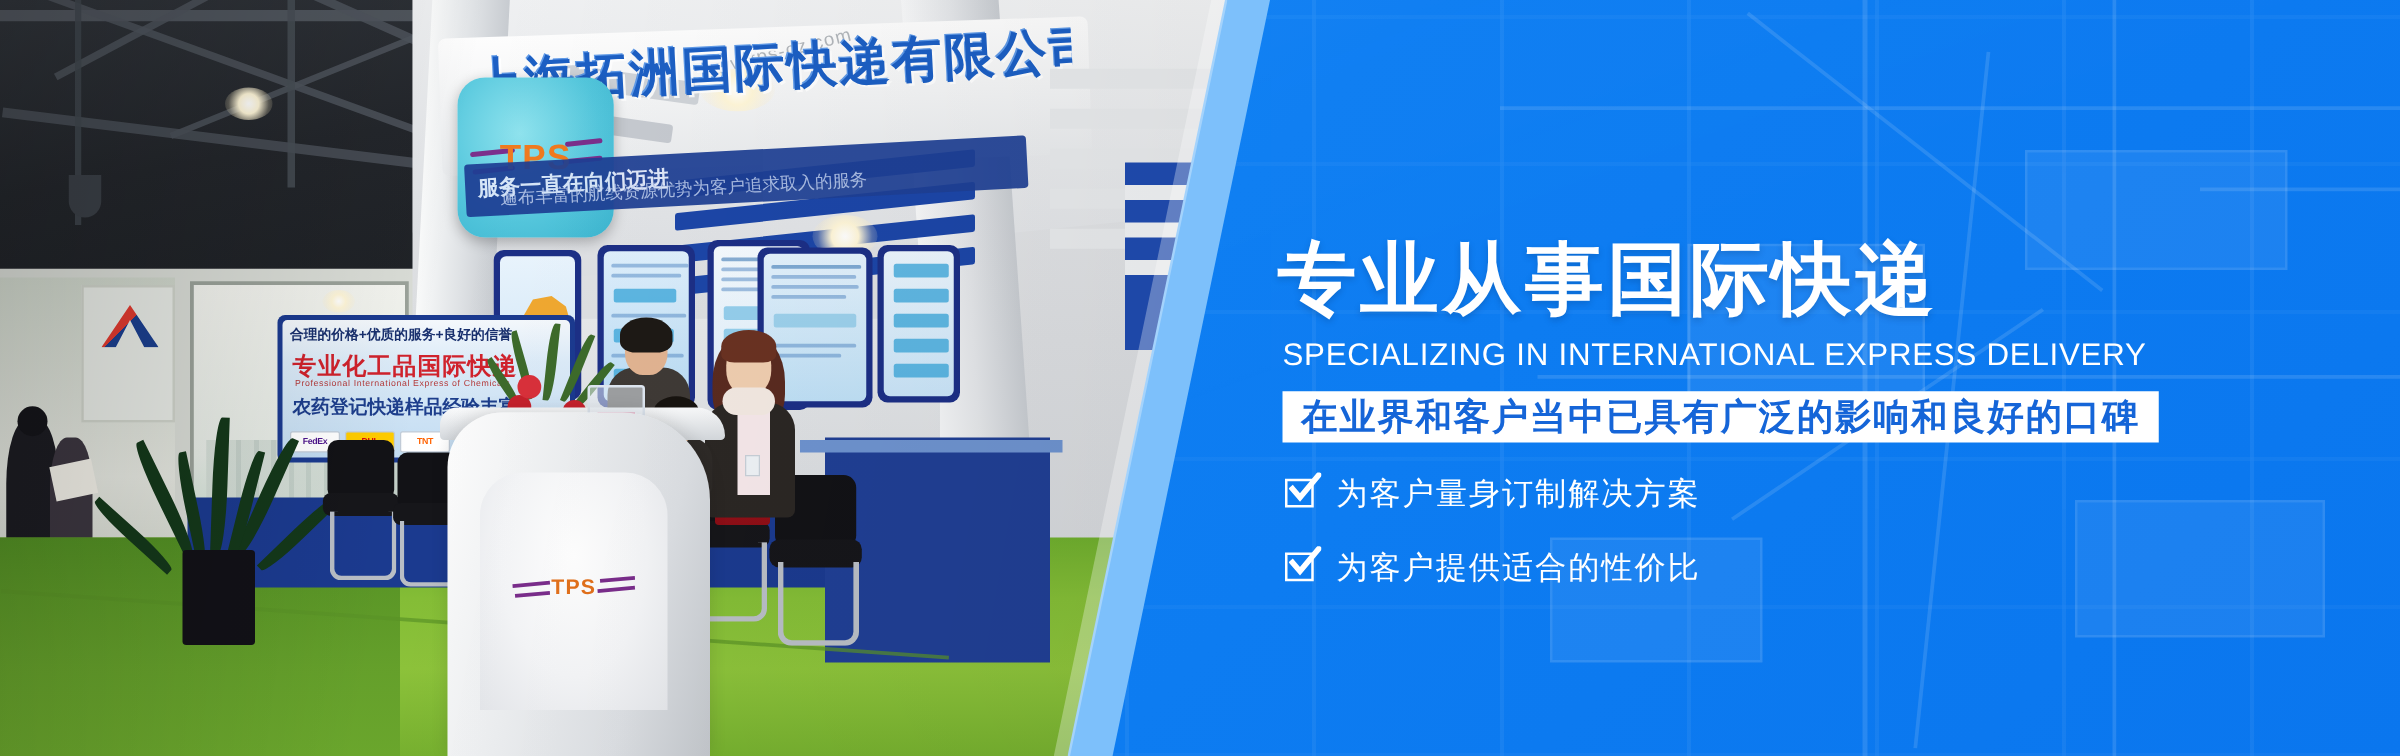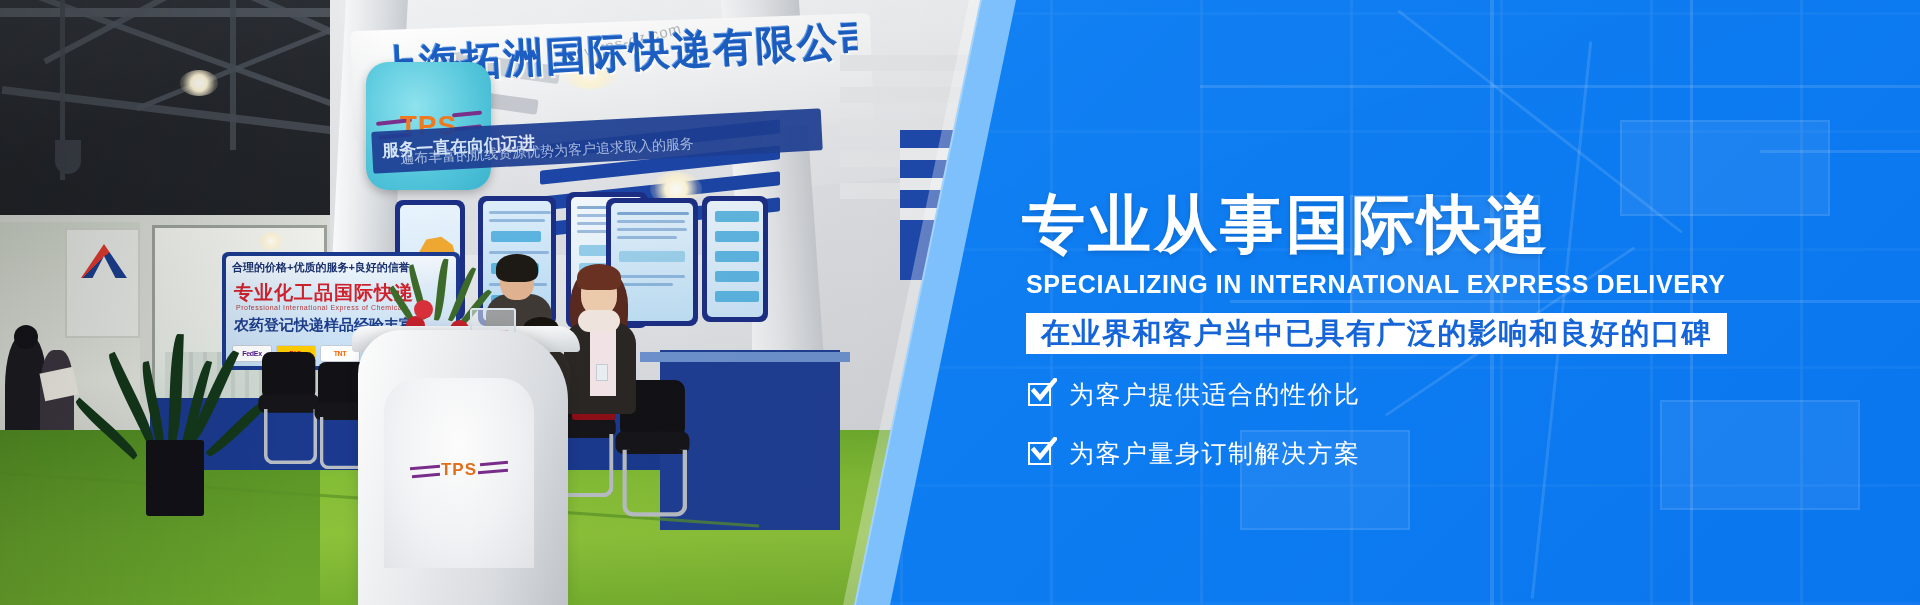--- a/index.html
+++ b/index.html
@@ -281,21 +281,21 @@
   .brand-row { position:absolute; left:0; top:143px; display:flex; align-items:flex-end; gap:16px; }
   .brand-cn { font-size:35px; font-weight:bold; color:#ffffff; letter-spacing:2px;
               line-height:1; text-shadow:0 1px 2px rgba(0,0,0,.12); }
   .brand-en { font-size:22px; font-weight:bold; color:#bcd9f7; letter-spacing:2px;
               line-height:1; padding-bottom:2px; }
 
   .headline { position:absolute; left:-2px; top:192px; font-size:63px; font-weight:bold;
               color:#ffffff; letter-spacing:3px; line-height:1.04;
               text-shadow:0 2px 5px rgba(0,40,90,.22); }
 
-  .subhead { position:absolute; left:2px; top:270px; font-size:25px; font-weight:bold;
+  .subhead { position:absolute; left:2px; top:270px; font-size:25px; font-weight:normal;
              color:#ffffff; letter-spacing:.6px; }
 
   .highlight-bar { position:absolute; left:2px; top:313px; height:41px; background:#ffffff;
                    display:flex; align-items:center; padding:0 15px; }
   .highlight-bar span { font-family:"Liberation Serif", serif; font-size:29px; font-weight:bold;
                         color:#1565d8; letter-spacing:1.5px; white-space:nowrap; }
 
   .bullets { position:absolute; left:4px; top:378px; }
   .bullet { display:flex; align-items:center; gap:18px; margin-bottom:26px; }
   .cbox { position:relative; width:23px; height:23px; border:2px solid #ffffff; flex:0 0 auto; }
@@ -577,28 +577,28 @@
     </div>
 
     <div class="bullets">
 
       <div class="bullet">
         <span class="cbox">
           <svg viewBox="0 0 26 26" xmlns="http://www.w3.org/2000/svg">
             <path d="M3 13 L9 20 L24 2" fill="none" stroke="#ffffff" stroke-width="4.5" stroke-linecap="square" stroke-linejoin="miter"></path>
           </svg>
         </span>
-        <span class="bullet-label">为客户提供适合的性价比</span>
+        <span class="bullet-label">为客户量身订制解决方案</span>
       </div>
 
       <div class="bullet">
         <span class="cbox">
           <svg viewBox="0 0 26 26" xmlns="http://www.w3.org/2000/svg">
             <path d="M3 13 L9 20 L24 2" fill="none" stroke="#ffffff" stroke-width="4.5" stroke-linecap="square" stroke-linejoin="miter"></path>
           </svg>
         </span>
-        <span class="bullet-label">为客户量身订制解决方案</span>
+        <span class="bullet-label">为客户提供适合的性价比</span>
       </div>
 
     </div>
   </div>
 
 </div>
 
 </body></html>

